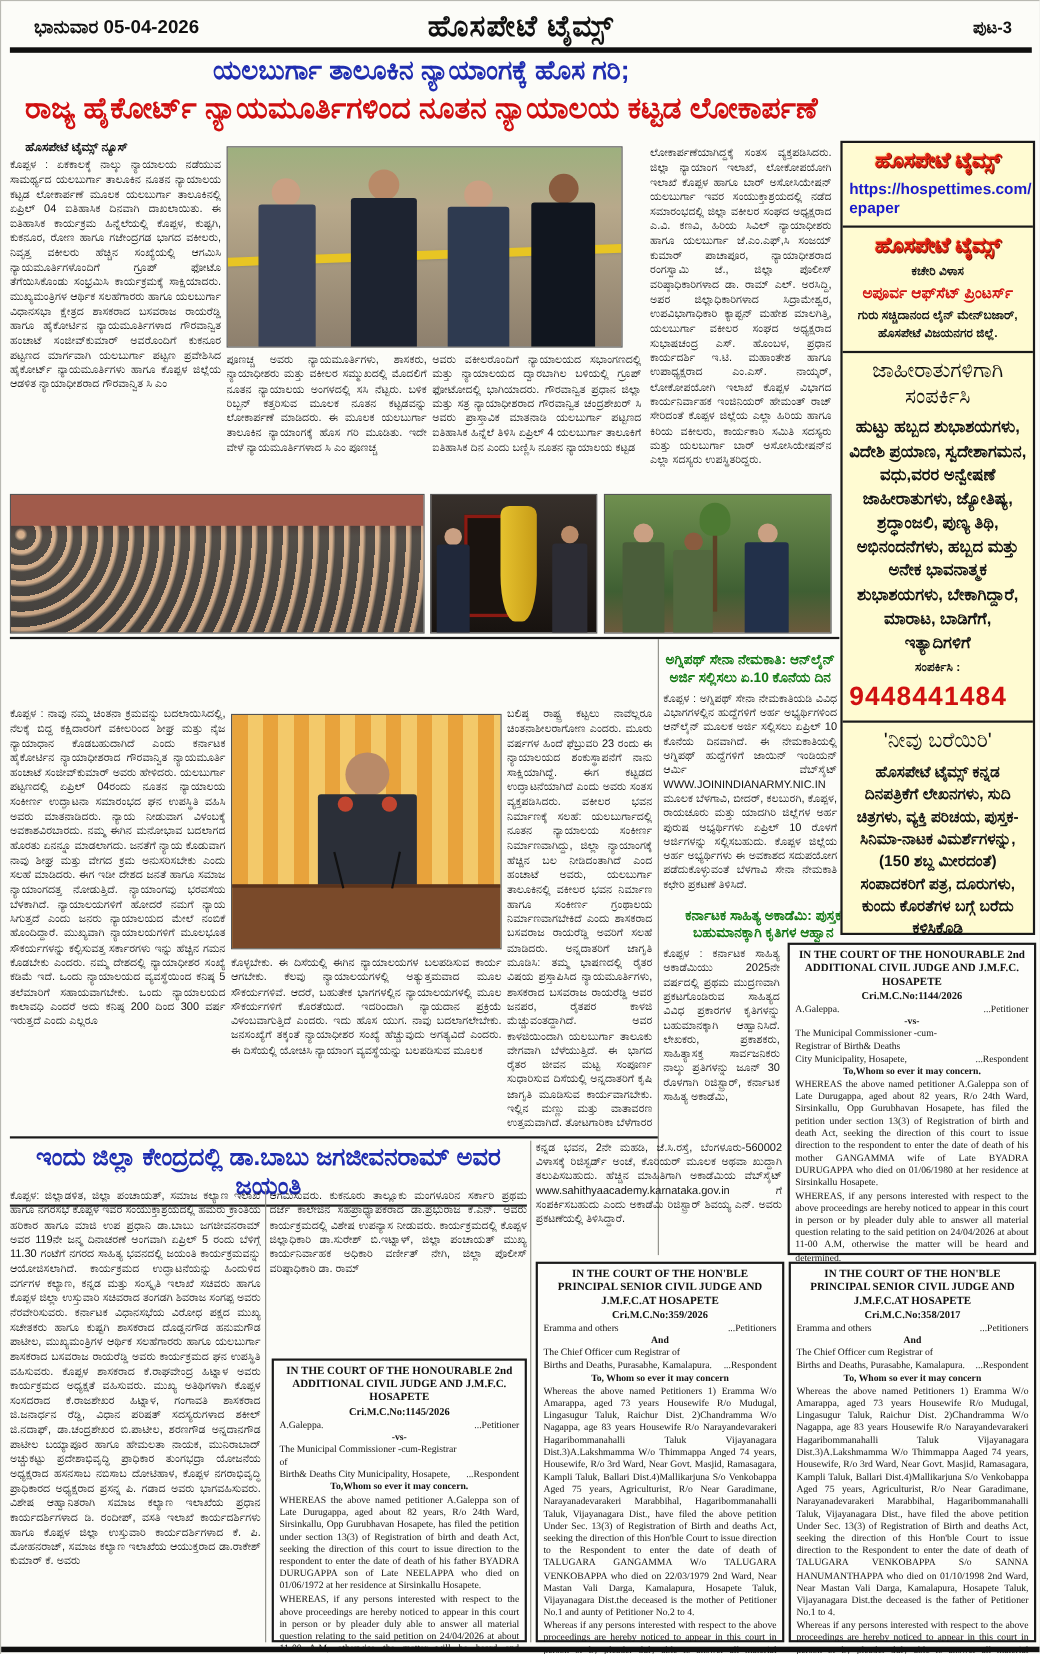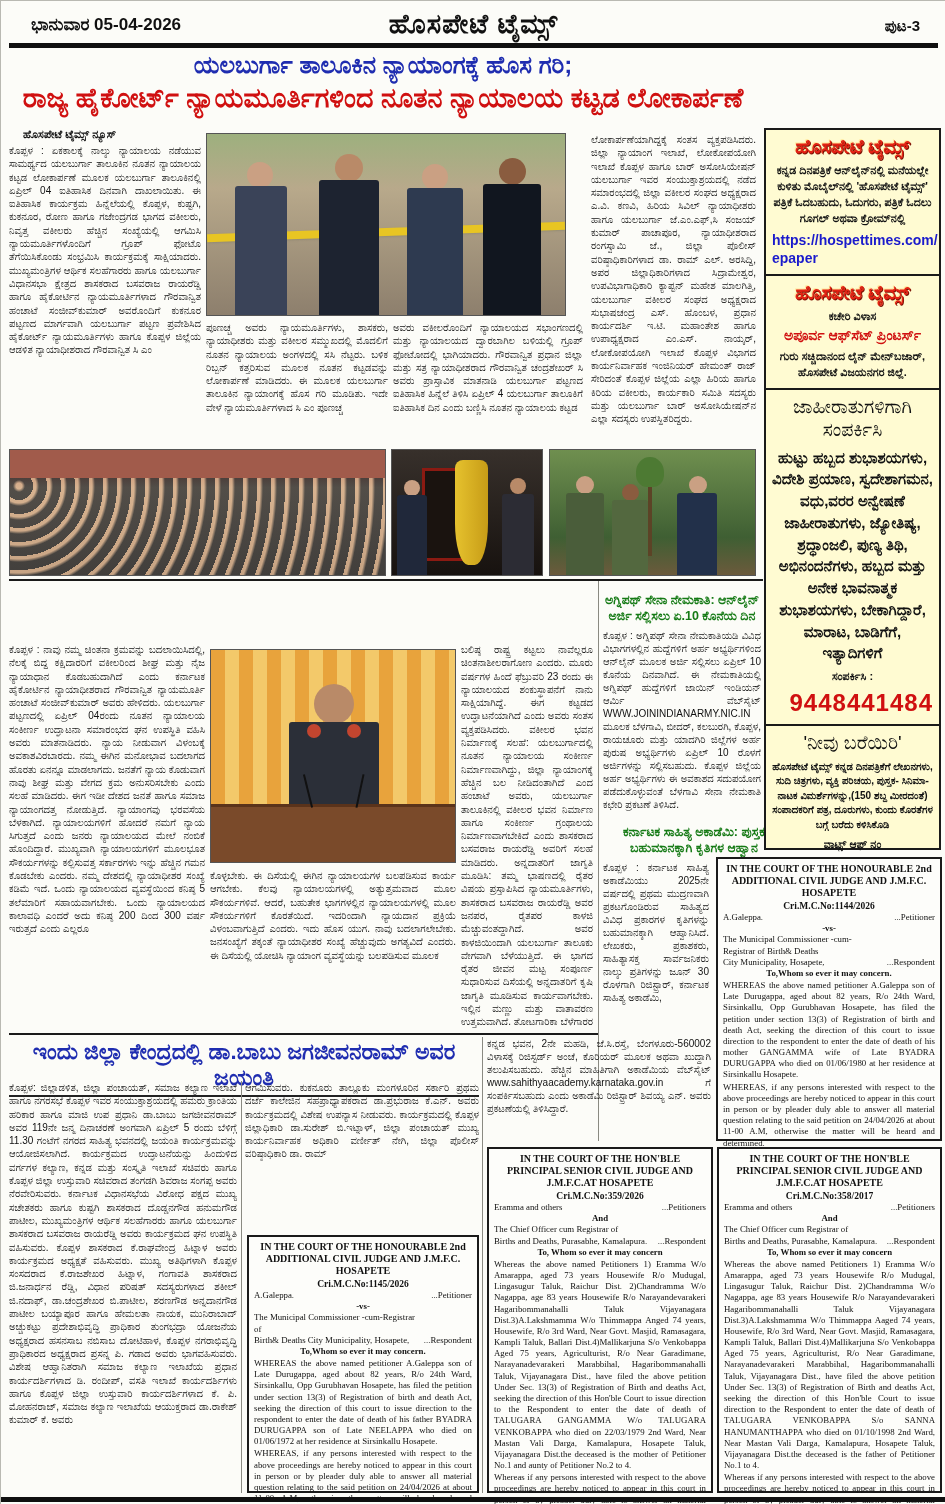--- a/index.html
+++ b/index.html
@@ -68,21 +68,21 @@
   
   .sidebar{left:763px;top:127px;width:177px;height:722px;background:#fffbd2;border:2px solid #1a1a1a;box-sizing:border-box;}
   .sb-box{border-bottom:2px solid #1a1a1a;padding:6px 6px 7px;box-sizing:border-box;}
   .sb-box:last-child{border-bottom:none;}
   .logo{font-weight:bold;font-size:19px;color:#e32214;text-align:center;
     text-shadow:1px 1px 0 #7a1203, -1px -1px 0 #ffe9a0;transform:skewX(-6deg);}
   .sb-txt{font-size:11px;font-weight:bold;text-align:center;line-height:1.45;margin-top:5px;}
   .sb-url{font-size:14px;font-weight:bold;color:#1a1acc;margin-top:4px;line-height:1.3;}
   .sb-red{color:#d01010;font-weight:bold;font-size:14px;text-align:center;margin-top:2px;}
   .sb-big-title{font-size:19px;font-weight:normal;text-align:center;line-height:1.2;}
-  .sb-phone{font-size:24px;font-weight:bold;color:#d01010;text-align:right;letter-spacing:1px;margin-top:4px;}
+  .sb-phone{font-size:24px;font-weight:bold;color:#d01010;text-align:left;letter-spacing:1px;margin-top:4px;}
   .sb-phone2{font-size:20px;font-weight:bold;color:#111;text-align:center;letter-spacing:1px;margin-top:2px;}
   .sb-email{font-size:12px;font-weight:bold;text-align:center;margin-top:4px;}
   .wx{border:2px solid #c2410c;background:#7dd3fc;text-align:right;font-weight:bold;}
   .wx-main{font-size:17px;padding:2px 0;margin-top:6px;}
   .wx-sub{font-size:11px;padding:1px 0;margin-top:5px;}
   .wx-row{font-size:11.5px;font-weight:bold;text-align:center;margin-top:4px;}
   
   .notice{border:2px solid #1a1a1a;box-sizing:border-box;padding:4px 5px;
     font-family:"Liberation Serif",serif;font-size:8.8px;line-height:1.27;background:#fdfdfa;}
   .nt-title{font-weight:bold;text-align:center;font-size:10px;line-height:1.2;}
@@ -169,38 +169,37 @@
   <div class="abs vline" style="left:597px;top:580px;height:560px;"></div>
 
   <div class="abs agni-head green-head ctr">ಅಗ್ನಿಪಥ್ ಸೇನಾ ನೇಮಕಾತಿ: ಆನ್‌ಲೈನ್ ಅರ್ಜಿ ಸಲ್ಲಿಸಲು ಏ.10 ಕೊನೆಯ ದಿನ</div>
   <div class="abs agni-body jst ovh">ಕೊಪ್ಪಳ : ಅಗ್ನಿಪಥ್ ಸೇನಾ ನೇಮಕಾತಿಯಡಿ ವಿವಿಧ ವಿಭಾಗಗಳಲ್ಲಿನ ಹುದ್ದೆಗಳಿಗೆ ಅರ್ಹ ಅಭ್ಯರ್ಥಿಗಳಿಂದ ಆನ್‌ಲೈನ್ ಮೂಲಕ ಅರ್ಜಿ ಸಲ್ಲಿಸಲು ಏಪ್ರಿಲ್ 10 ಕೊನೆಯ ದಿನವಾಗಿದೆ. ಈ ನೇಮಕಾತಿಯಲ್ಲಿ ಅಗ್ನಿಪಥ್ ಹುದ್ದೆಗಳಿಗೆ ಜಾಯಿನ್ ಇಂಡಿಯನ್ ಆರ್ಮಿ ವೆಬ್‌ಸೈಟ್ WWW.JOININDIANARMY.NIC.IN ಮೂಲಕ ಬೆಳಗಾವಿ, ಬೀದರ್, ಕಲಬುರಗಿ, ಕೊಪ್ಪಳ, ರಾಯಚೂರು ಮತ್ತು ಯಾದಗಿರಿ ಜಿಲ್ಲೆಗಳ ಅರ್ಹ ಪುರುಷ ಅಭ್ಯರ್ಥಿಗಳು ಏಪ್ರಿಲ್ 10 ರೊಳಗೆ ಅರ್ಜಿಗಳನ್ನು ಸಲ್ಲಿಸಬಹುದು. ಕೊಪ್ಪಳ ಜಿಲ್ಲೆಯ ಅರ್ಹ ಅಭ್ಯರ್ಥಿಗಳು ಈ ಅವಕಾಶದ ಸದುಪಯೋಗ ಪಡೆದುಕೊಳ್ಳುವಂತೆ ಬೆಳಗಾವಿ ಸೇನಾ ನೇಮಕಾತಿ ಕಛೇರಿ ಪ್ರಕಟಣೆ ತಿಳಿಸಿದೆ.</div>
   <div class="abs sah-head green-head ctr">ಕರ್ನಾಟಕ ಸಾಹಿತ್ಯ ಅಕಾಡೆಮಿ: ಪುಸ್ತಕ ಬಹುಮಾನಕ್ಕಾಗಿ ಕೃತಿಗಳ ಆಹ್ವಾನ</div>
   <div class="abs sah-b1 jst ovh">ಕೊಪ್ಪಳ : ಕರ್ನಾಟಕ ಸಾಹಿತ್ಯ ಅಕಾಡೆಮಿಯು 2025ನೇ ವರ್ಷದಲ್ಲಿ ಪ್ರಥಮ ಮುದ್ರಣವಾಗಿ ಪ್ರಕಟಗೊಂಡಿರುವ ಸಾಹಿತ್ಯದ ವಿವಿಧ ಪ್ರಕಾರಗಳ ಕೃತಿಗಳನ್ನು ಬಹುಮಾನಕ್ಕಾಗಿ ಆಹ್ವಾನಿಸಿದೆ. ಲೇಖಕರು, ಪ್ರಕಾಶಕರು, ಸಾಹಿತ್ಯಾಸಕ್ತ ಸಾರ್ವಜನಿಕರು ನಾಲ್ಕು ಪ್ರತಿಗಳನ್ನು ಜೂನ್ 30 ರೊಳಗಾಗಿ ರಿಜಿಸ್ಟ್ರಾರ್, ಕರ್ನಾಟಕ ಸಾಹಿತ್ಯ ಅಕಾಡೆಮಿ,</div>
 
   <div class="abs sidebar">
     <div class="sb-box">
       <div class="logo">ಹೊಸಪೇಟೆ ಟೈಮ್ಸ್</div>
-      <div class="sb-txt">ಕನ್ನಡ ದಿನಪತ್ರಿಕೆ ಆನ್‌ಲೈನ್‌ನಲ್ಲಿ ಮನೆಯಲ್ಲೇ ಕುಳಿತು ಮೊಬೈಲ್‌ನಲ್ಲಿ 'ಹೊಸಪೇಟೆ ಟೈಮ್ಸ್' ಪತ್ರಿಕೆ ಓದಬಹುದು, ಓದುಗರು, ಪತ್ರಿಕೆ ಓದಲು ಗೂಗಲ್ ಅಥವಾ ಕ್ರೋಮ್‌ನಲ್ಲಿ</div>
       <div class="sb-url">https://hospettimes.com/ epaper</div>
     </div>
     <div class="sb-box">
       <div class="logo">ಹೊಸಪೇಟೆ ಟೈಮ್ಸ್</div>
       <div class="sb-txt">ಕಚೇರಿ ವಿಳಾಸ</div>
       <div class="sb-red">ಅಪೂರ್ವ ಆಫ್‌ಸೆಟ್ ಪ್ರಿಂಟರ್ಸ್</div>
       <div class="sb-txt">ಗುರು ಸಚ್ಚಿದಾನಂದ ಲೈನ್ ಮೇನ್‌ಬಜಾರ್, ಹೊಸಪೇಟೆ ವಿಜಯನಗರ ಜಿಲ್ಲೆ.</div>
     </div>
     <div class="sb-box">
       <div class="sb-big-title">ಜಾಹೀರಾತುಗಳಿಗಾಗಿ ಸಂಪರ್ಕಿಸಿ</div>
       <div class="sb-txt" style="font-size:15px;">ಹುಟ್ಟು ಹಬ್ಬದ ಶುಭಾಶಯಗಳು, ವಿದೇಶಿ ಪ್ರಯಾಣ, ಸ್ವದೇಶಾಗಮನ, ವಧು,ವರರ ಅನ್ವೇಷಣೆ ಜಾಹೀರಾತುಗಳು, ಜ್ಯೋತಿಷ್ಯ, ಶ್ರದ್ಧಾಂಜಲಿ, ಪುಣ್ಯ ತಿಥಿ, ಅಭಿನಂದನೆಗಳು, ಹಬ್ಬದ ಮತ್ತು ಅನೇಕ ಭಾವನಾತ್ಮಕ ಶುಭಾಶಯಗಳು, ಬೇಕಾಗಿದ್ದಾರೆ, ಮಾರಾಟ, ಬಾಡಿಗೆಗೆ, ಇತ್ಯಾದಿಗಳಿಗೆ</div>
       <div class="sb-txt">ಸಂಪರ್ಕಿಸಿ :</div>
       <div class="sb-phone">9448441484</div>
     </div>
     <div class="sb-box" style="border-bottom:none;">
       <div class="sb-big-title">'ನೀವು ಬರೆಯಿರಿ'</div>
-      <div class="sb-txt" style="font-size:10px;">ಹೊಸಪೇಟೆ ಟೈಮ್ಸ್ ಕನ್ನಡ ದಿನಪತ್ರಿಕೆಗೆ ಲೇಖನಗಳು, ಸುದಿ ಚಿತ್ರಗಳು, ವ್ಯಕ್ತಿ ಪರಿಚಯ, ಪುಸ್ತಕ- ಸಿನಿಮಾ-ನಾಟಕ ವಿಮರ್ಶೆಗಳನ್ನು,(150 ಶಬ್ದ ಮೀರದಂತೆ) ಸಂಪಾದಕರಿಗೆ ಪತ್ರ, ದೂರುಗಳು, ಕುಂದು ಕೊರತೆಗಳ ಬಗ್ಗೆ ಬರೆದು ಕಳಿಸಿಕೊಡಿ</div>
+      <div class="sb-txt" style="font-size:14px;">ಹೊಸಪೇಟೆ ಟೈಮ್ಸ್ ಕನ್ನಡ ದಿನಪತ್ರಿಕೆಗೆ ಲೇಖನಗಳು, ಸುದಿ ಚಿತ್ರಗಳು, ವ್ಯಕ್ತಿ ಪರಿಚಯ, ಪುಸ್ತಕ- ಸಿನಿಮಾ-ನಾಟಕ ವಿಮರ್ಶೆಗಳನ್ನು,(150 ಶಬ್ದ ಮೀರದಂತೆ) ಸಂಪಾದಕರಿಗೆ ಪತ್ರ, ದೂರುಗಳು, ಕುಂದು ಕೊರತೆಗಳ ಬಗ್ಗೆ ಬರೆದು ಕಳಿಸಿಕೊಡಿ</div>
       <div class="sb-txt">ವಾಟ್ಸ್ ಆಫ್ ನಂ</div>
       <div class="sb-phone2">94484 41484</div>
       <div class="sb-phone2">99802 81752</div>
       <div class="sb-email">ಇ-ಮೇಲ್: hospettimes@gmail.com</div>
       <div class="wx wx-main">ಹವಾಮಾನ</div>
       <div class="wx-row">ಭಾನು : ಗರಿಷ್ಠ : 40°,  ಕನಿಷ್ಠ : 29°</div>
       <div class="wx-row">ಸೋಮ : ಗರಿಷ್ಠ : 41°,  ಕನಿಷ್ಠ : 29°</div>
       <div class="wx wx-sub">ಹೊಸಪೇಟೆ</div>
       <div class="wx-row">ಭಾನು : ಗರಿಷ್ಠ : 40°, ಕನಿಷ್ಠ : 32°</div>
       <div class="wx-row">ಸೋಮ : ಗರಿಷ್ಠ : 41°, ಕನಿಷ್ಠ : 30°</div>

